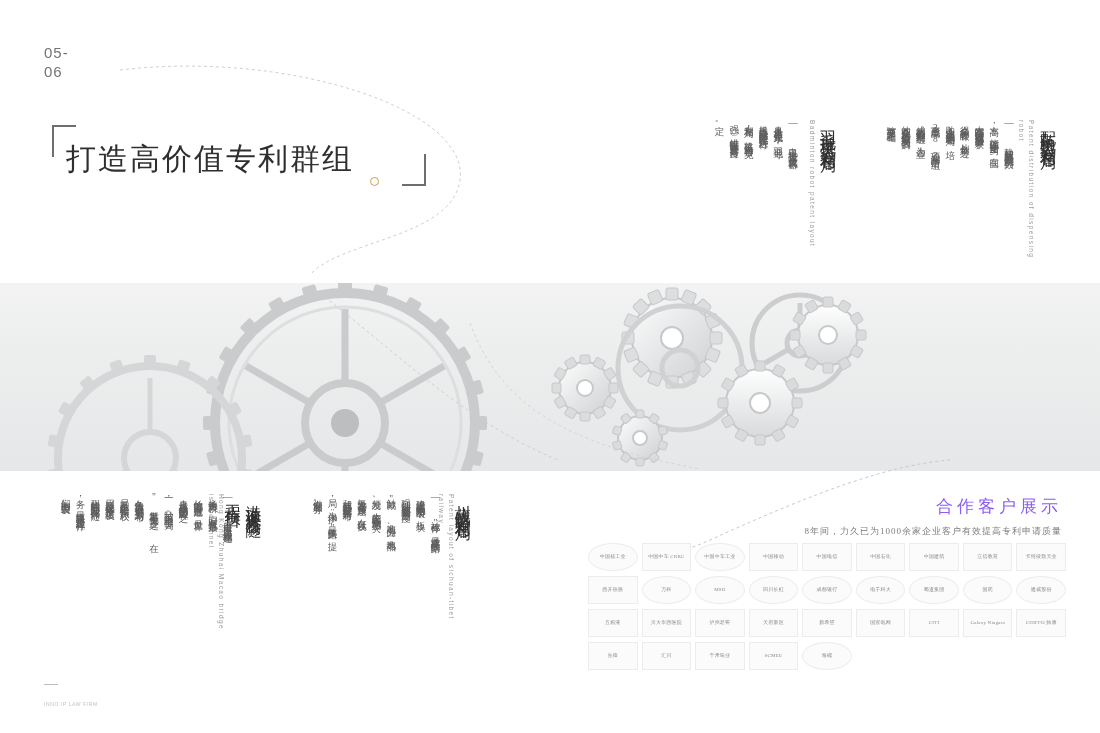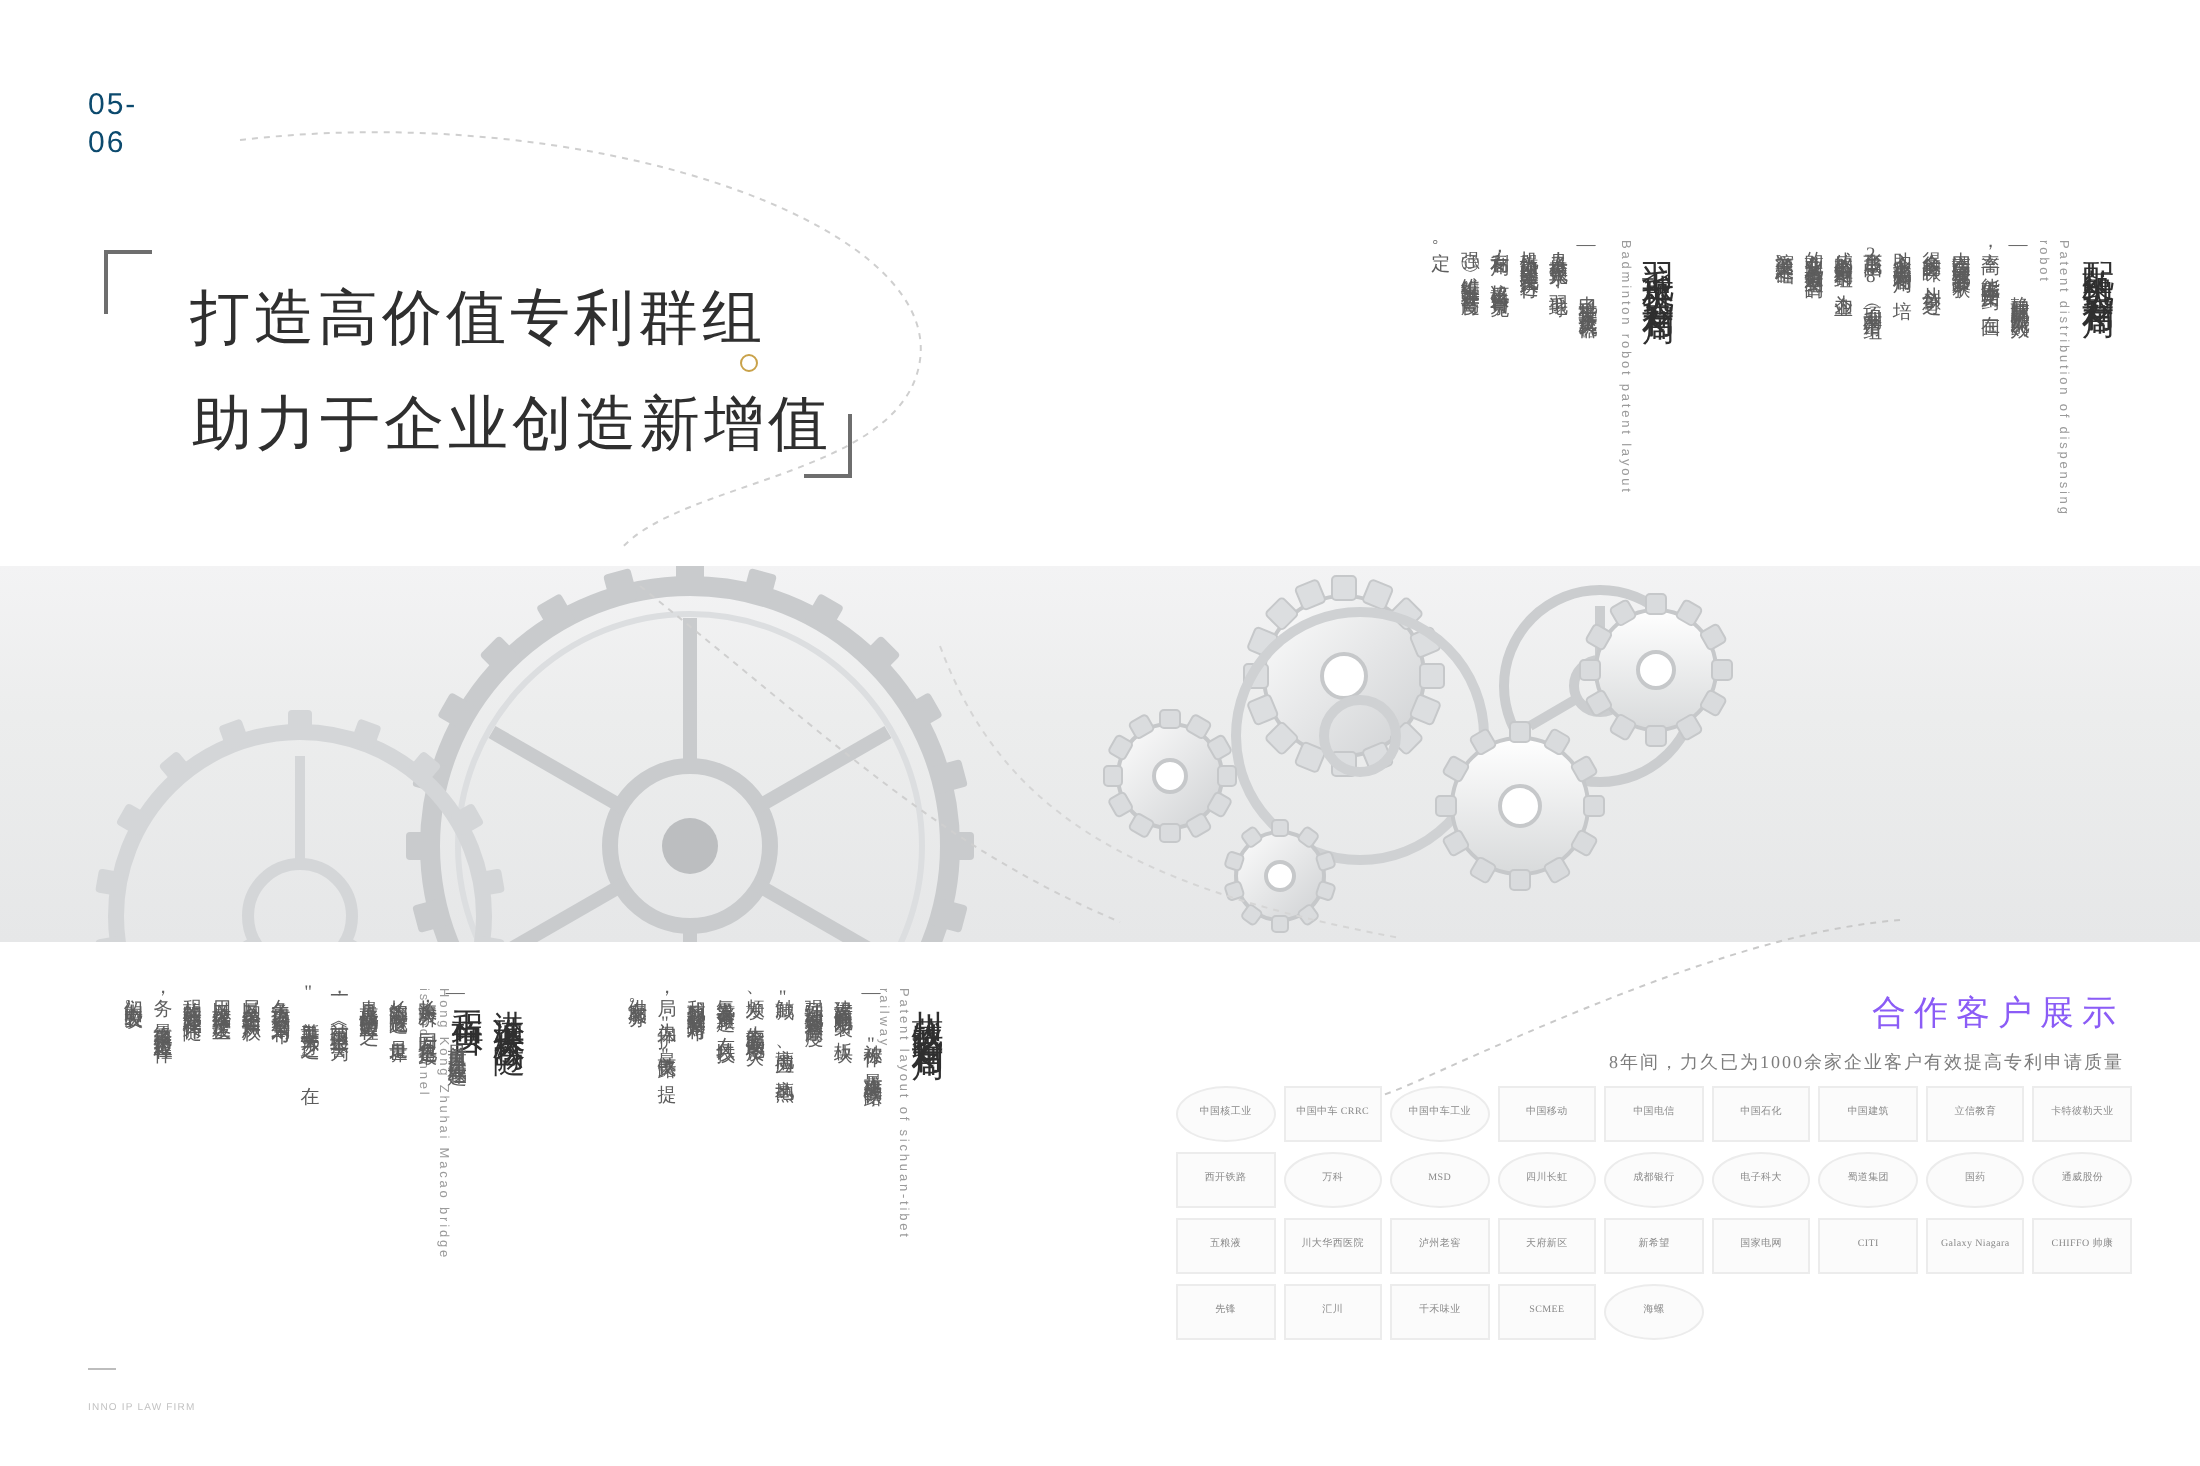--- a/index.html
+++ b/index.html
@@ -18,21 +18,21 @@
 
   
   .page-num {
     position: absolute;
     left: 44px;
     top: 44px;
     font-family: "Liberation Sans", sans-serif;
     font-size: 15px;
     line-height: 1.25;
     letter-spacing: 1px;
-    color: #0c4a6e;
+    color: #737373;
     white-space: pre-line;
   }
 
   
   .headline-wrap {
     position: absolute;
     left: 52px;
     top: 125px;
     width: 360px;
   }
@@ -52,21 +52,20 @@
     width: 22px;
     height: 30px;
     border-right: 2px solid #6e6e6e;
     border-bottom: 2px solid #6e6e6e;
   }
   .headline-l1, .headline-l2 {
     font-size: 30px;
     letter-spacing: 2px;
     color: #2f2f2f;
     white-space: nowrap;
-    text-align: center;
   }
   .headline-l1 { margin: 14px 0 0 14px; }
   .headline-l2 { margin: 12px 0 0 44px; }
   .headline-dot {
     position: absolute;
     left: 318px;
     top: 52px;
     width: 7px;
     height: 7px;
     border-radius: 50%;
@@ -184,21 +183,20 @@
 <div class="page-num">05-
 06</div>
 
 <svg class="deco" style="left:110px;top:30px;" width="400" height="270" viewBox="0 0 400 270">
   <path d="M10 40 C 180 20, 360 80, 350 150 C 342 208, 230 210, 200 245" fill="none" stroke="#cfcfcf" stroke-width="1" stroke-dasharray="3 3"></path>
 </svg>
 
 <div class="headline-wrap">
   <div class="headline-bracket-tl"></div>
   <div class="headline-l1">打造高价值专利群组</div>
-  <div class="headline-l2">助力于企业创造新增值</div>
   <div class="headline-dot"></div>
   <div class="headline-bracket-br"></div>
 </div>
 
 <div class="vcol title" style="right:42px;top:118px;height:150px;">配药机器人专利布局</div>
 <div class="vcol sub-en" style="right:64px;top:120px;height:150px;">Patent distribution of dispensing robot</div>
 <div class="vcol" style="right:84px;top:118px;height:150px;">— 静脉用配药机器人配药效
 率高，能保障安全用药，在国
 内高端医疗器械展会参展中获
 得众多的青睐，从创意之可

